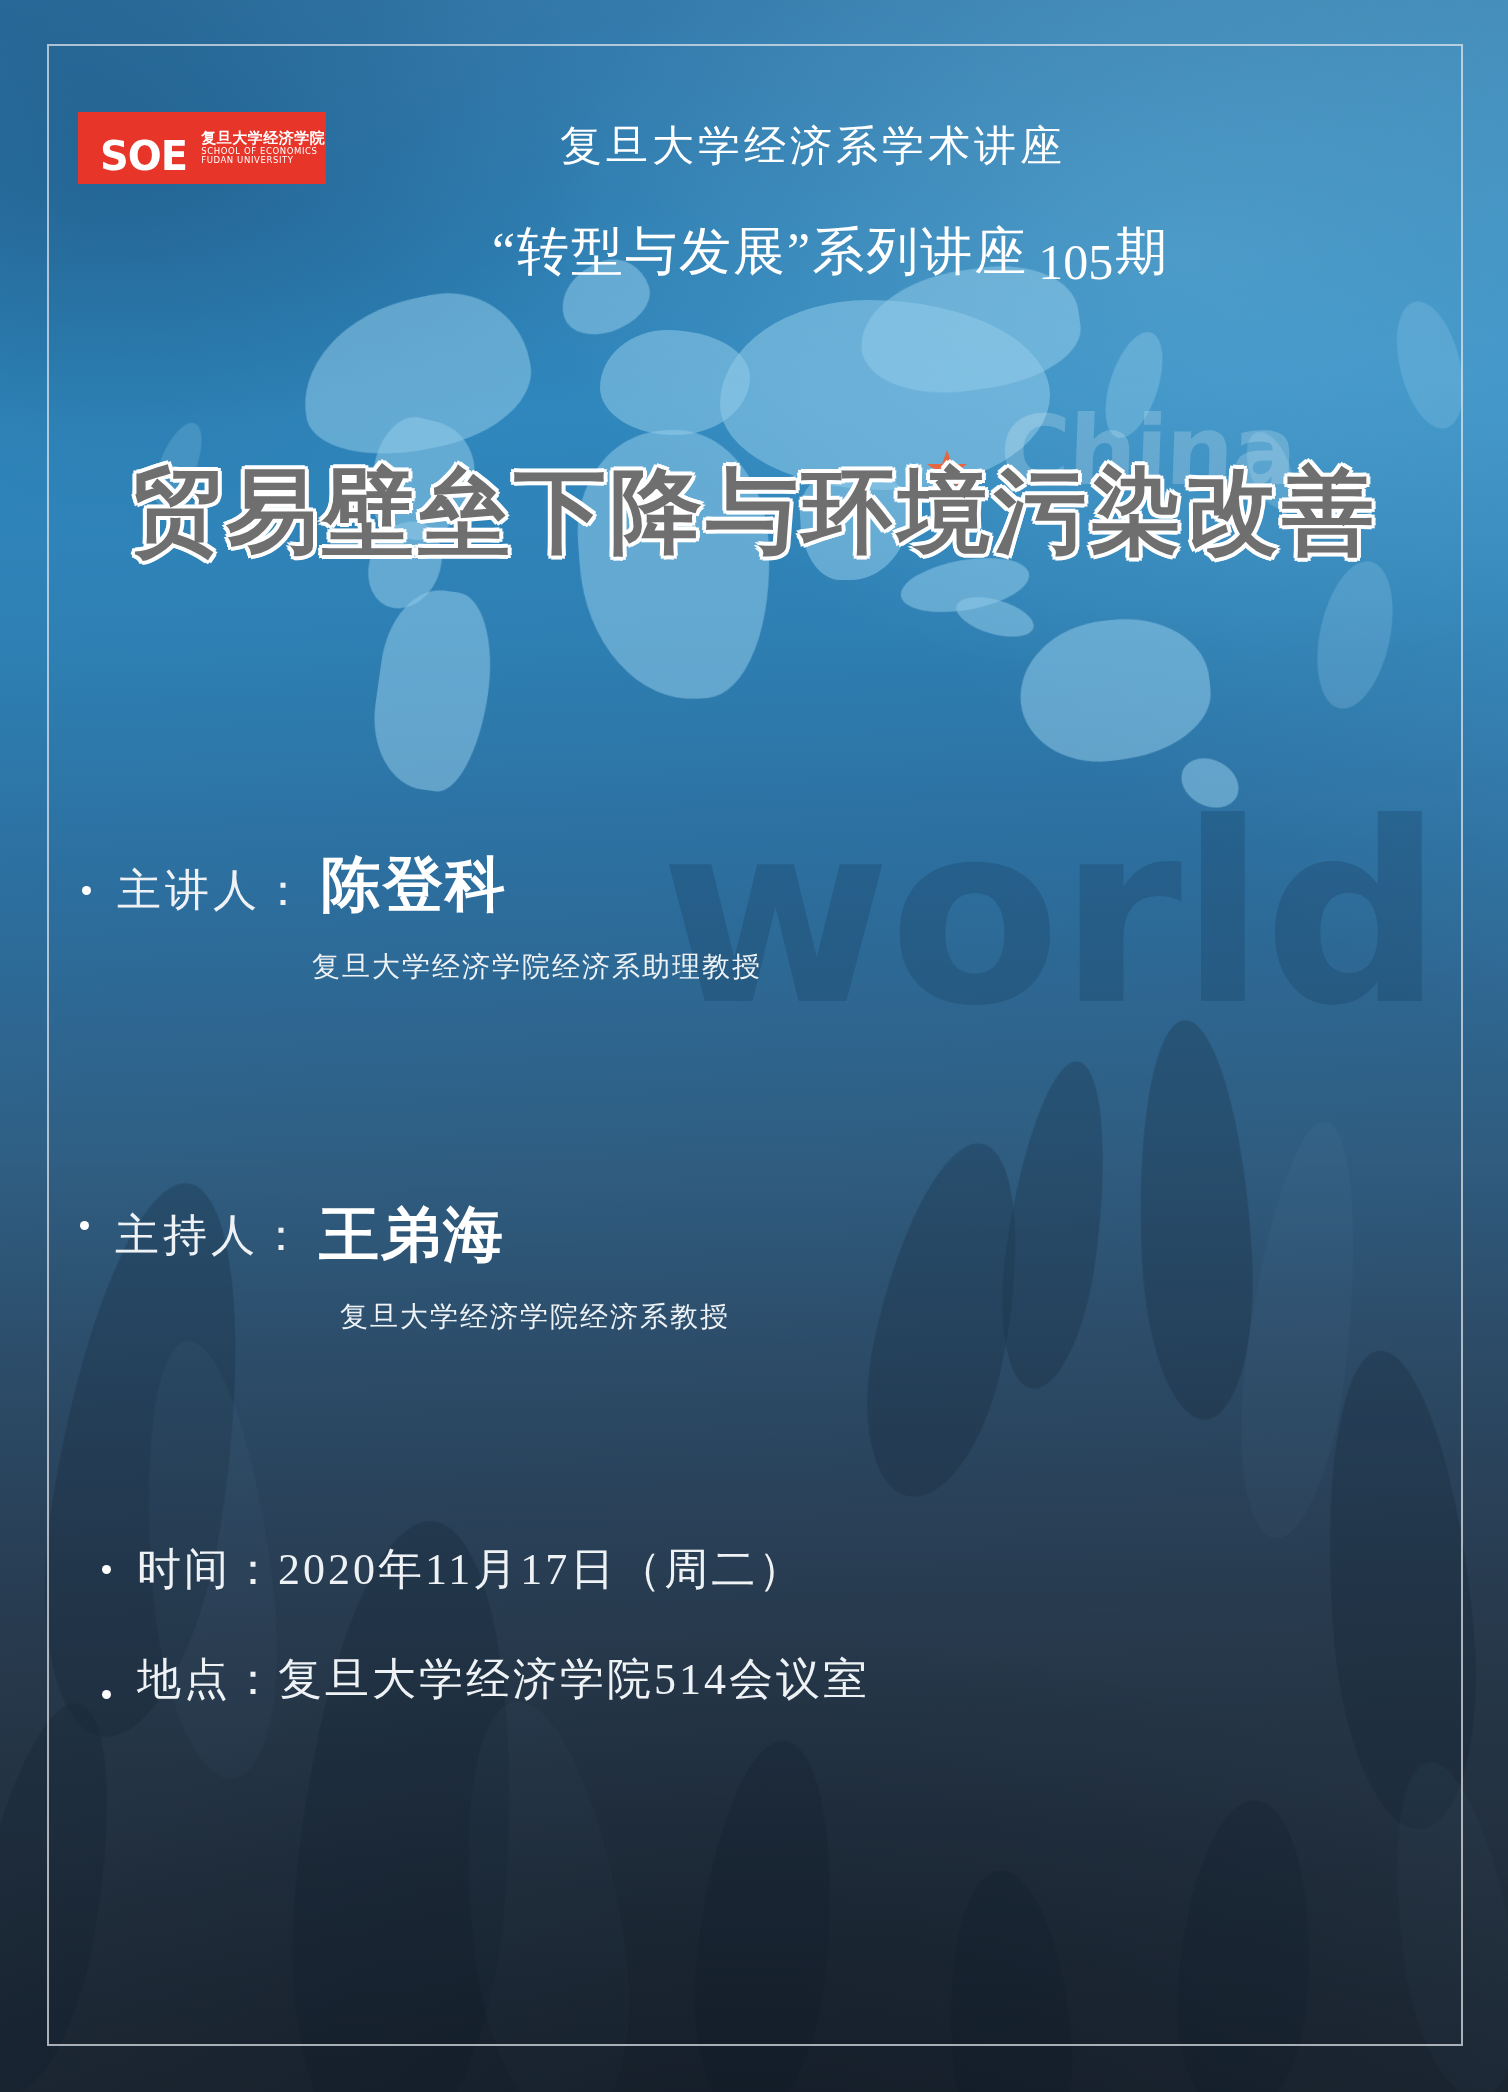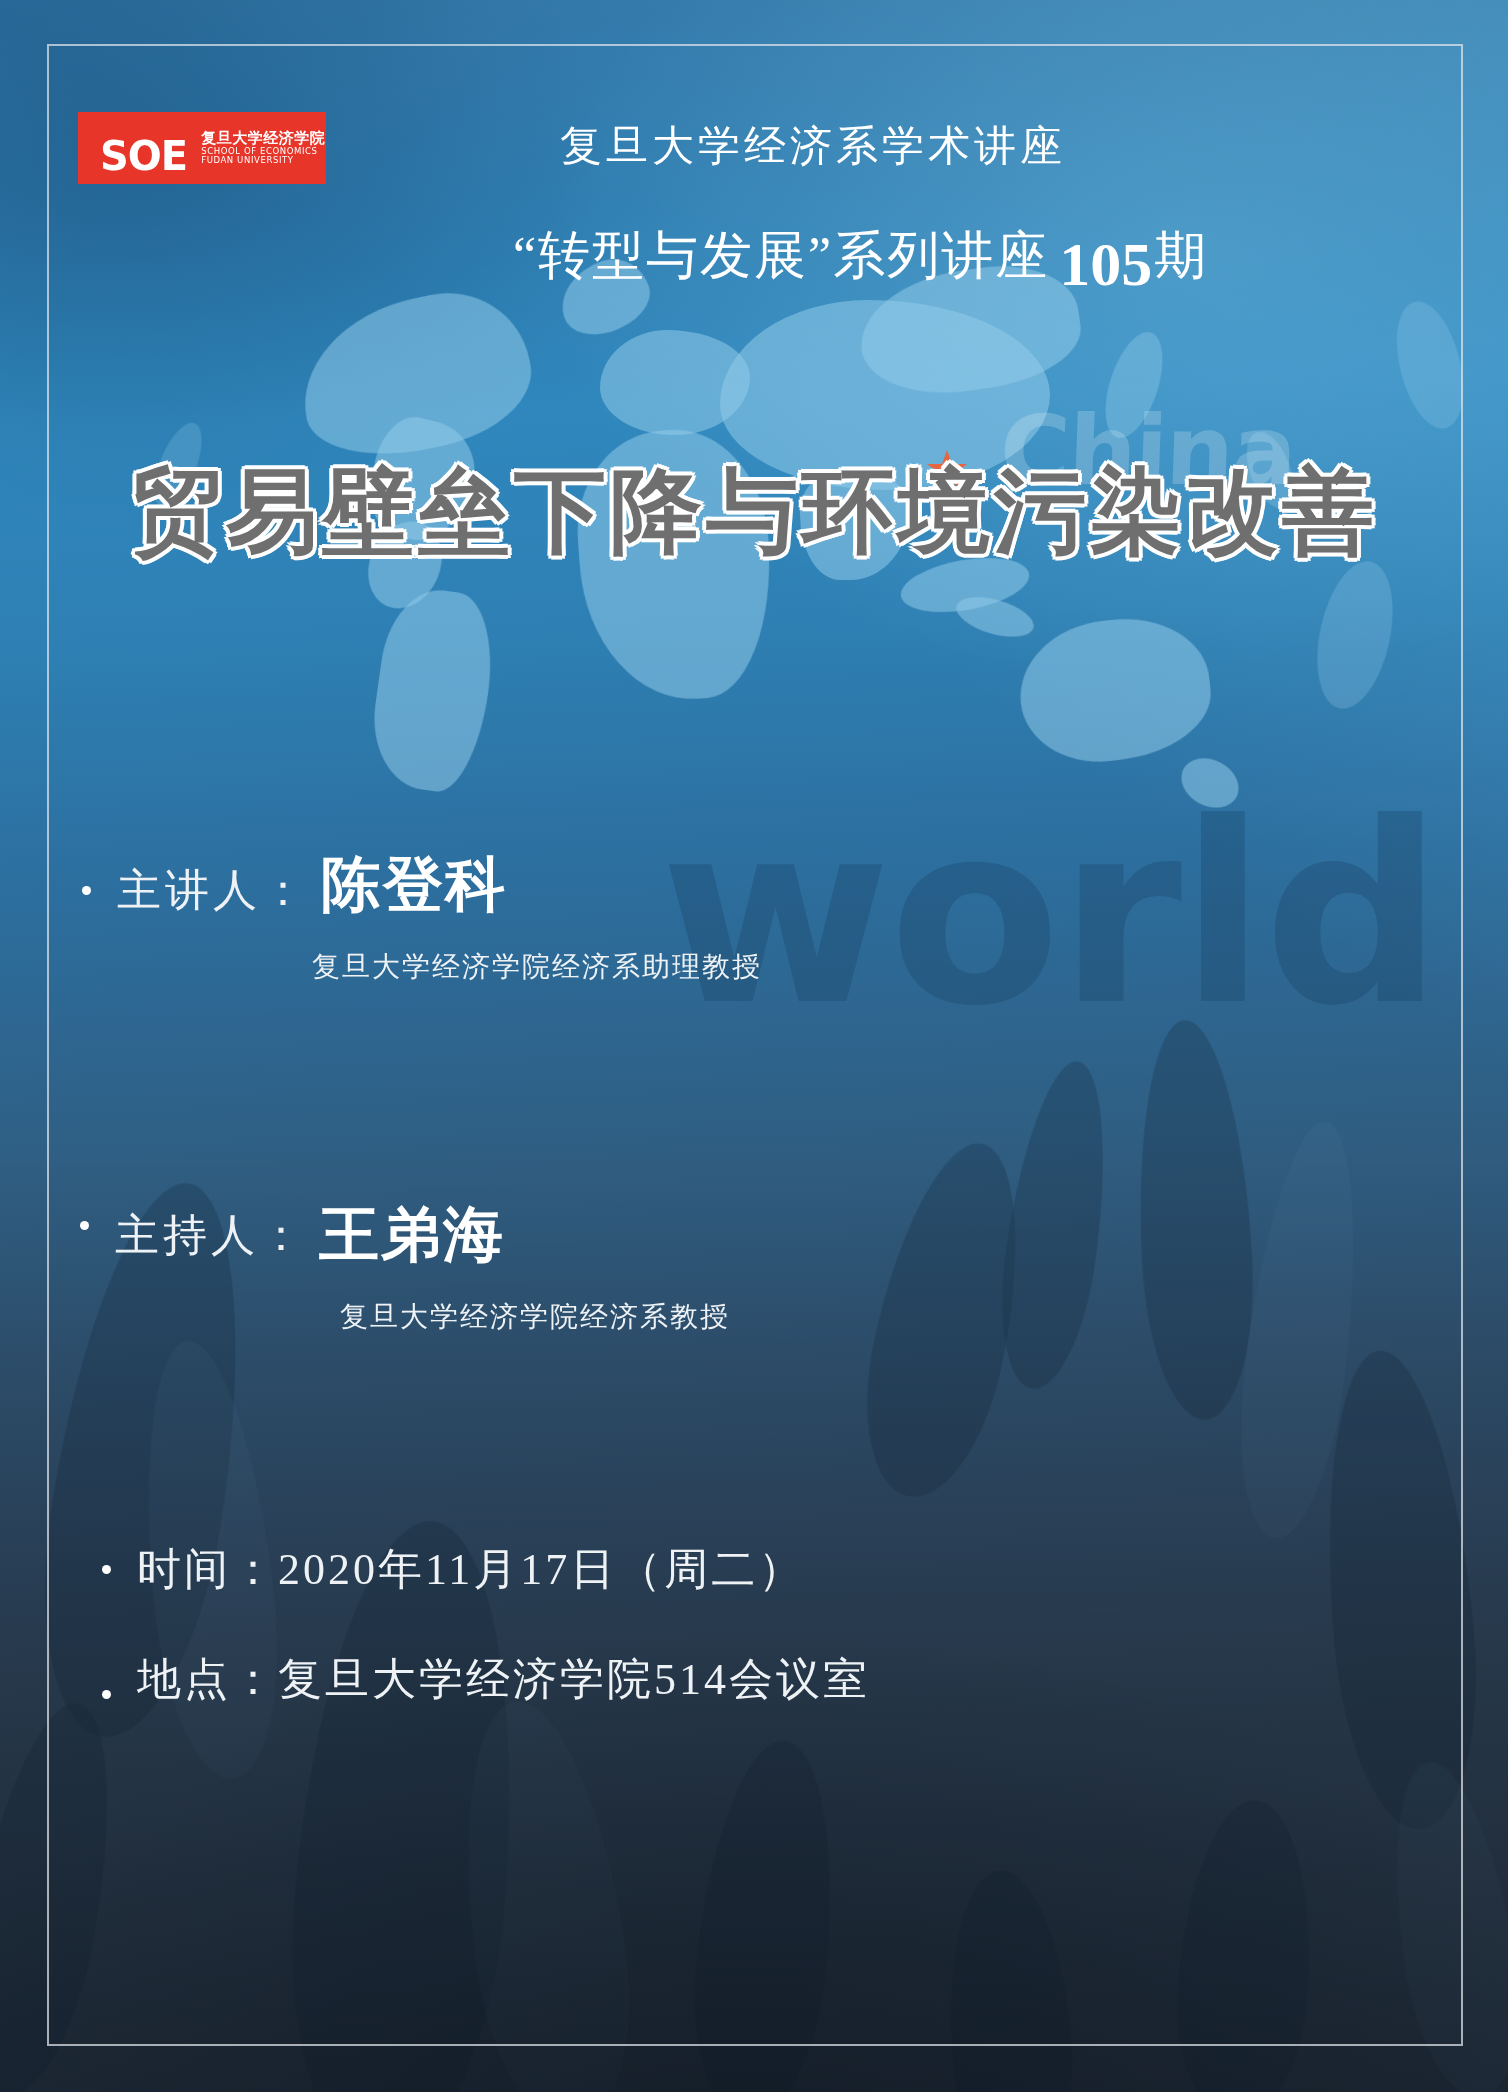--- a/index.html
+++ b/index.html
@@ -112,27 +112,27 @@
     font-size:8.5px;color:#fff;letter-spacing:.6px;
   }
 
   
   .hdr1{
     position:absolute;left:560px;top:118px;width:840px;
     font-size:42px;color:#ffffff;letter-spacing:4px;
     white-space:nowrap;
   }
   .hdr2{
-    position:absolute;left:513px;top:217px;width:900px;
+    position:absolute;left:492px;top:217px;width:900px;
     font-size:52px;color:#ffffff;letter-spacing:2px;
-    white-space:nowrap;display:flex;align-items:center;
+    white-space:nowrap;display:flex;align-items:flex-end;
   }
   .hdr2 .big{
     font-family:"Liberation Serif","DejaVu Serif",serif;
-    font-size:62px;font-weight:bold;letter-spacing:0;
+    font-size:50px;font-weight:normal;letter-spacing:0;
     margin:16px 2px 0 10px;line-height:1;
   }
 
   
   .title{
     position:absolute;left:0;right:0;top:450px;
     text-align:center;
     font-size:92px;font-weight:bold;letter-spacing:4px;
     color:#6f6f6f;
     white-space:nowrap;

